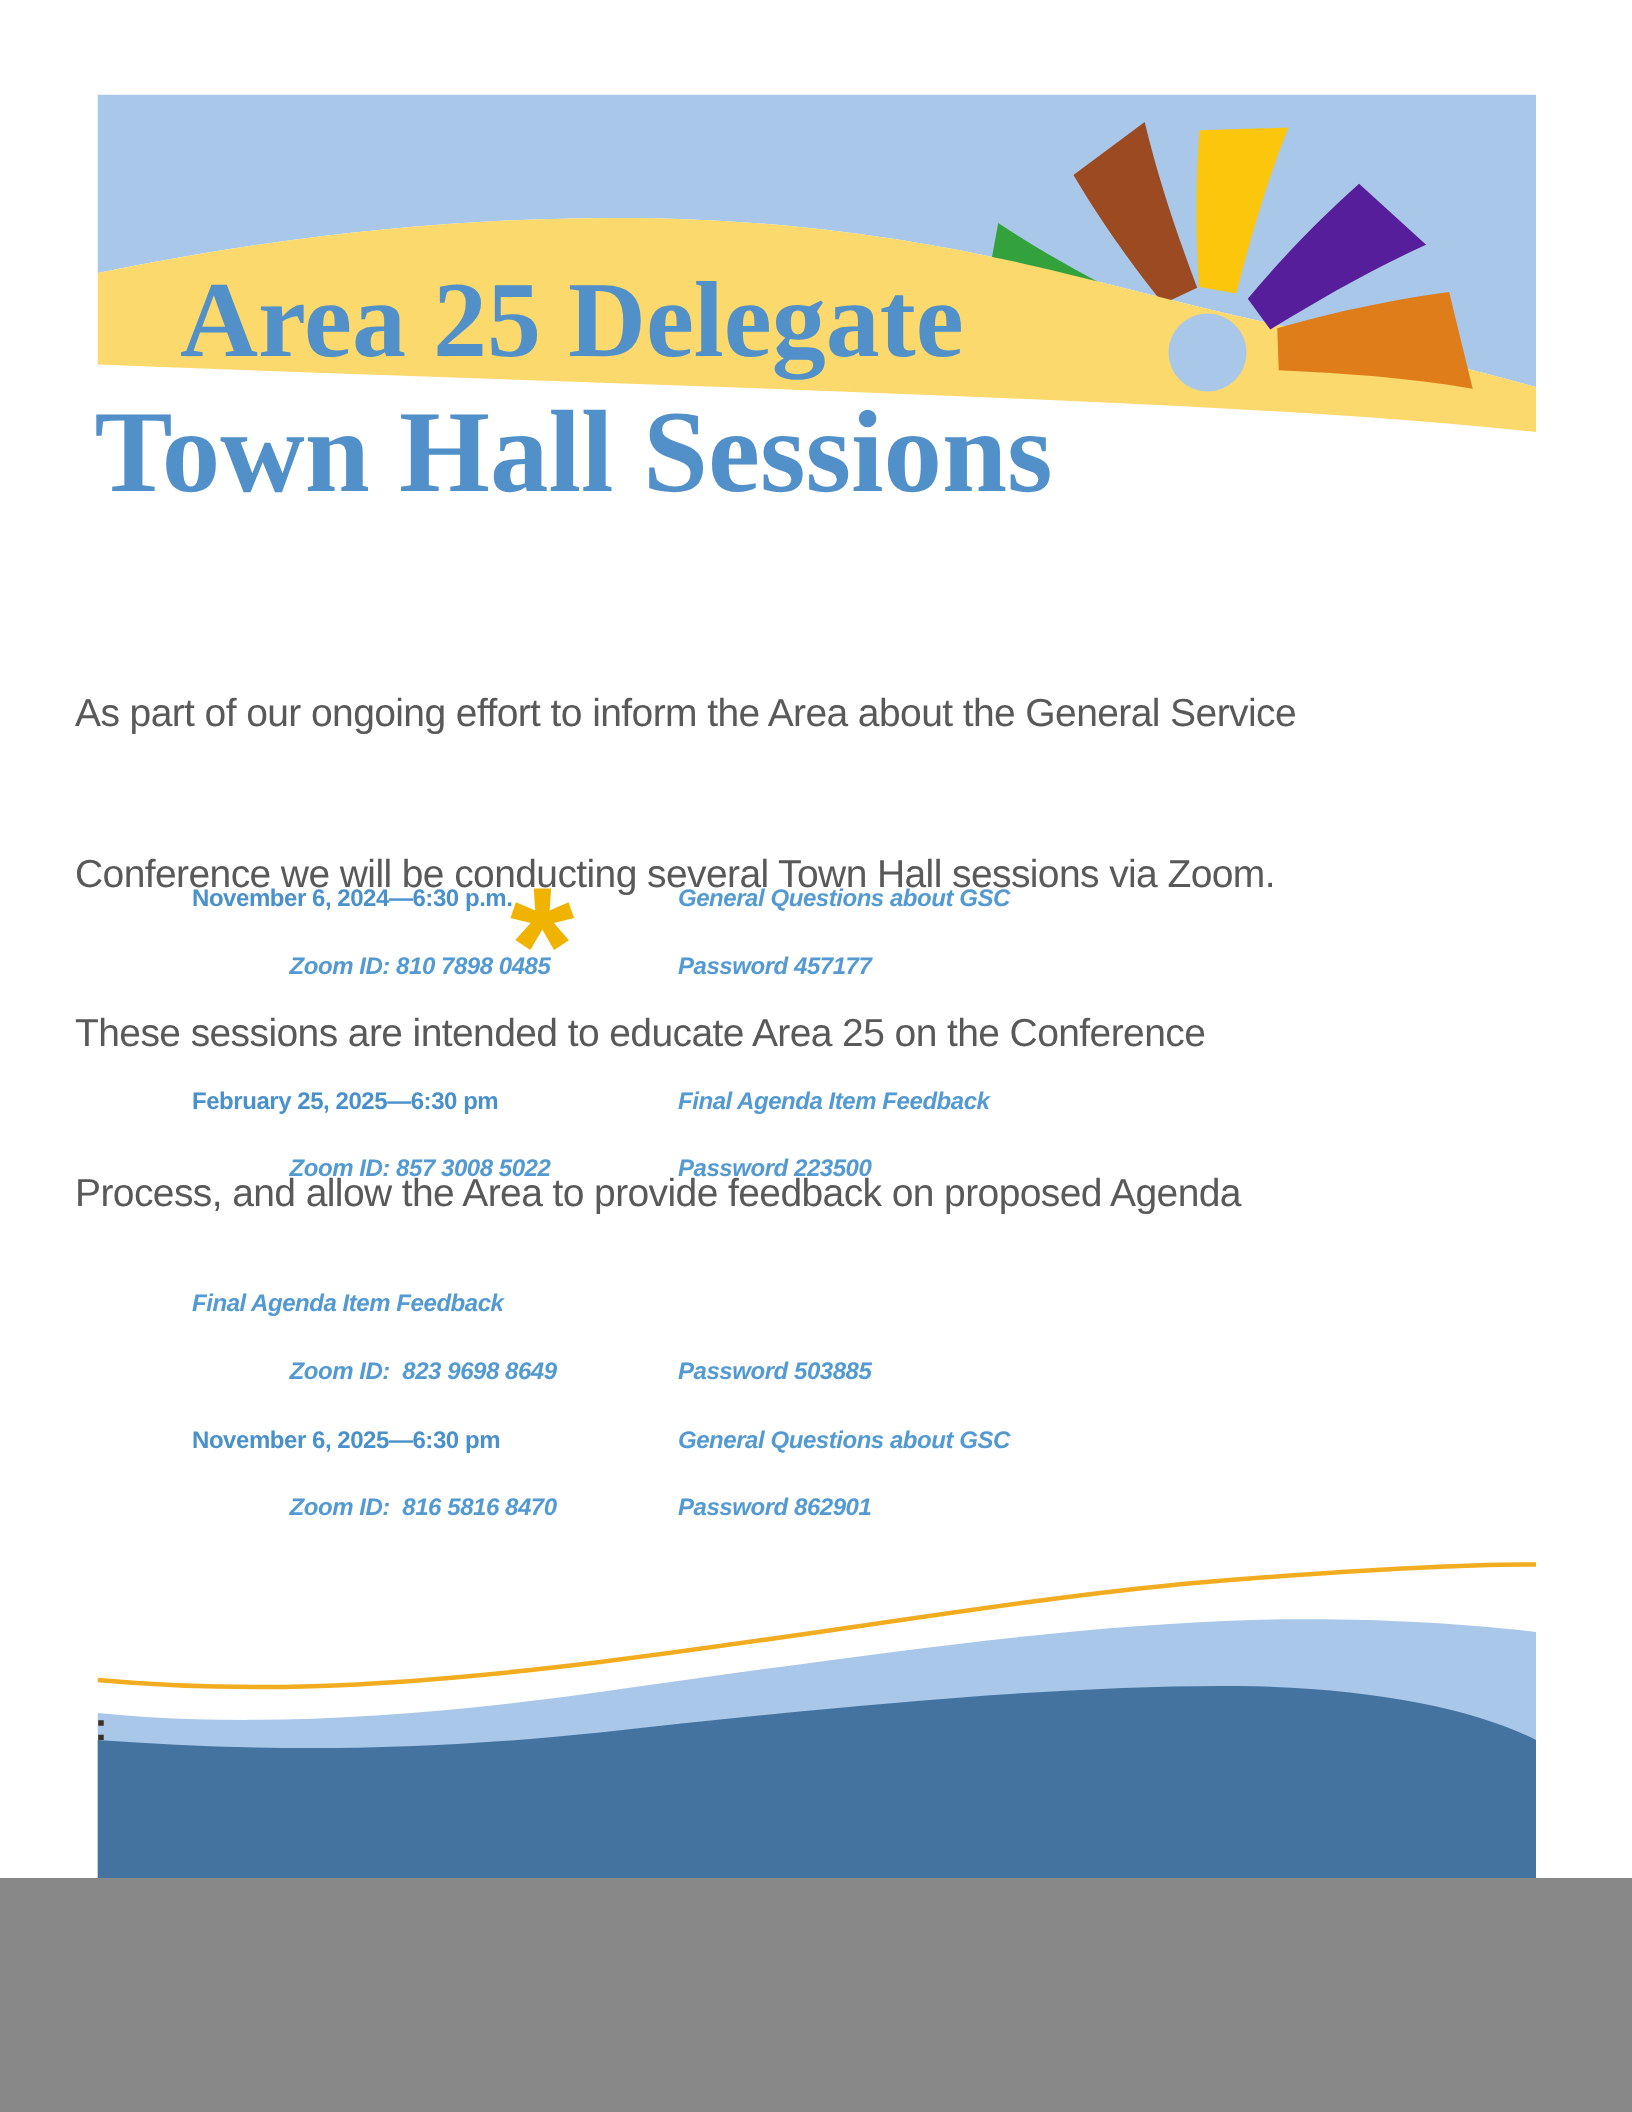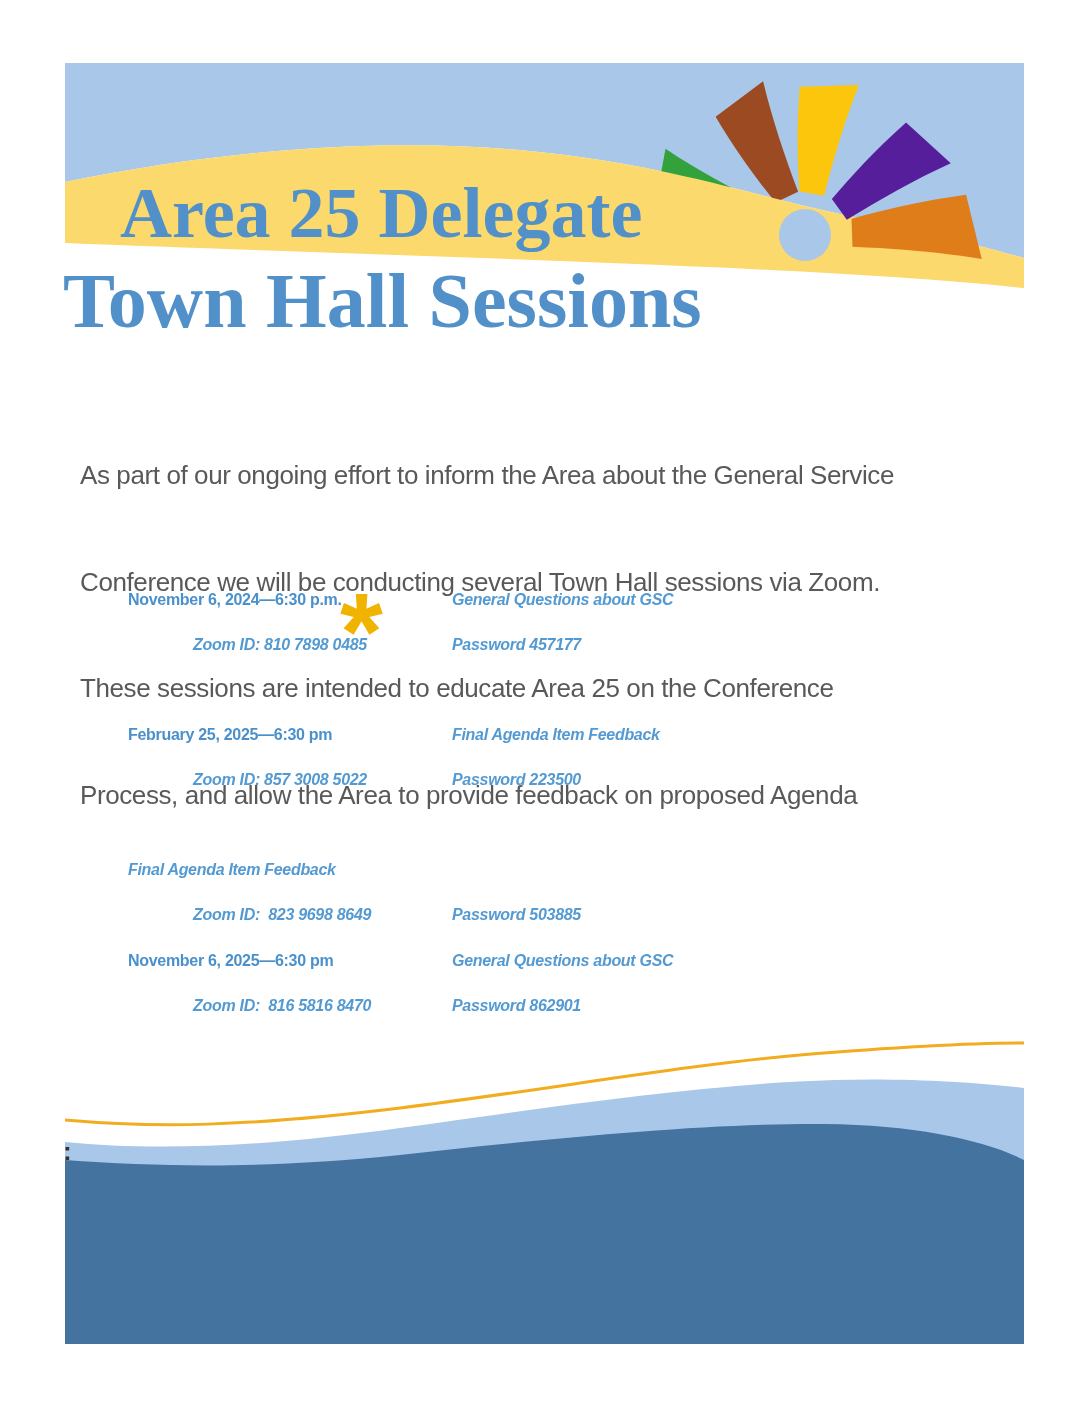--- a/index.html
+++ b/index.html
@@ -1,18 +1,18 @@
 <!DOCTYPE html>
 <html><head>
 <meta charset="utf-8">
 <style>
   html,body{margin:0;padding:0;background:#888;}
   .page{
     position:relative;
-    width:1088px;height:1408px;
+    width:1088px;height:1252px;
     background:#ffffff;
     overflow:hidden;
     font-family:"Liberation Sans", sans-serif;
     margin:0 auto;
   }
   .abs{position:absolute;}
   svg{display:block;}
 
   
   .title1{
@@ -30,21 +30,21 @@
     font-family:"Liberation Serif", serif;
     font-weight:bold;
     font-size:78px;
     color:#5290c9;
     z-index:3;
     white-space:pre;
   }
 
   
   .intro{
-    left:80px;top:387px;
+    left:50px;top:387px;
     z-index:2;
     color:#595959;
     font-size:26px;
     line-height:35.5px;
     letter-spacing:-0.4px;
     white-space:pre;
   }
 
   
   .session{

